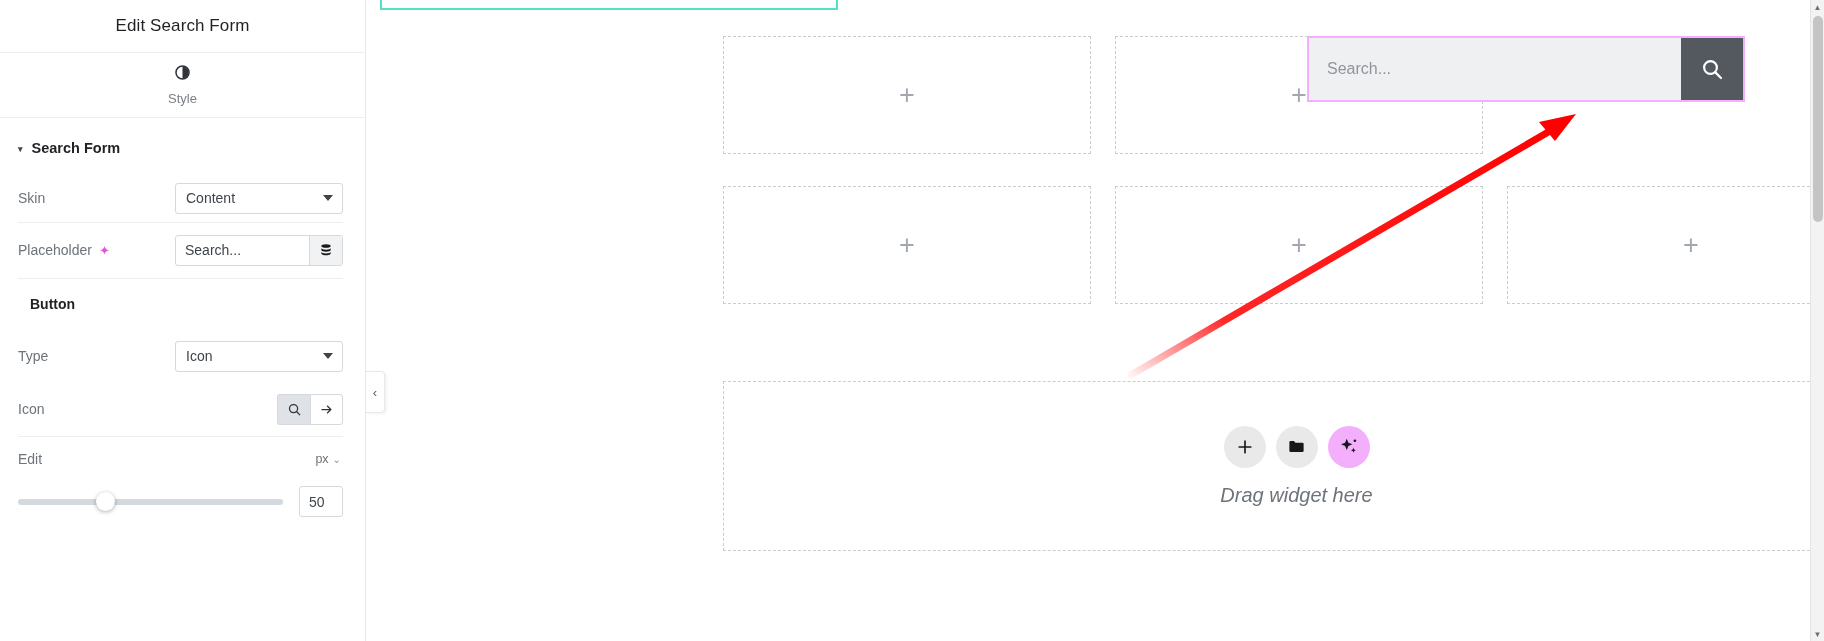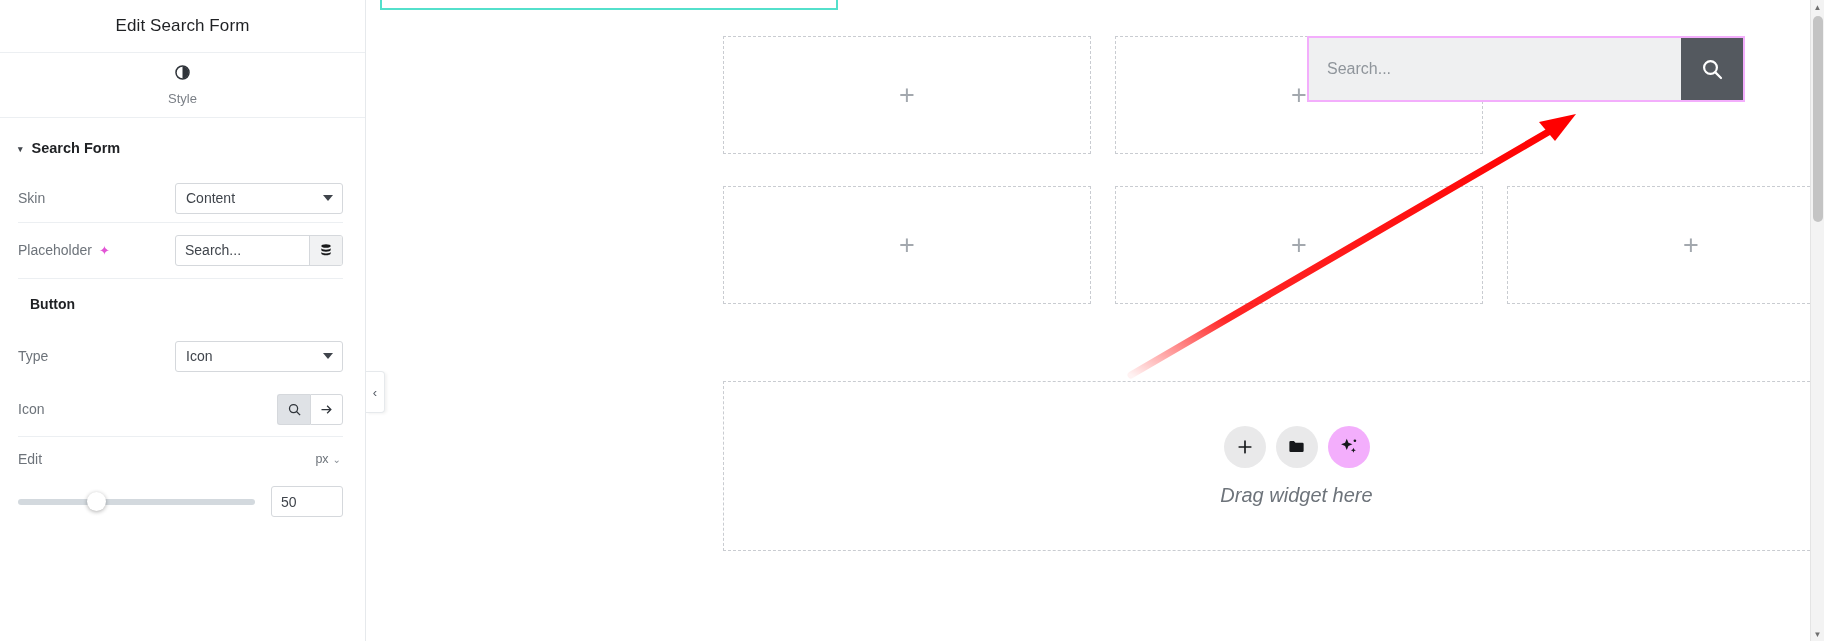--- a/index.html
+++ b/index.html
@@ -128,21 +128,21 @@
     background: #d3d9de; border-radius: 3px;
   }
   .thumb {
     position: absolute; top: 50%; left: 33%;
     width: 19px; height: 19px; margin-top: -9.5px; margin-left: -9.5px;
     background: #fff; border-radius: 50%;
     box-shadow: 0 1px 4px rgba(0,0,0,.32);
     cursor: pointer;
   }
   .numbox {
-    width: 72px; height: 31px;
+    width: 44px; height: 31px;
     border: 1px solid #d5d8dc; border-radius: 3px; background: #fff;
     display: flex; align-items: center; padding: 0 9px;
     font-size: 14px; color: #3f444b;
   }
 
   
   #collapse-tab {
     position: absolute; left: 366px; top: 371px;
     width: 19px; height: 42px;
     background: #fff;

